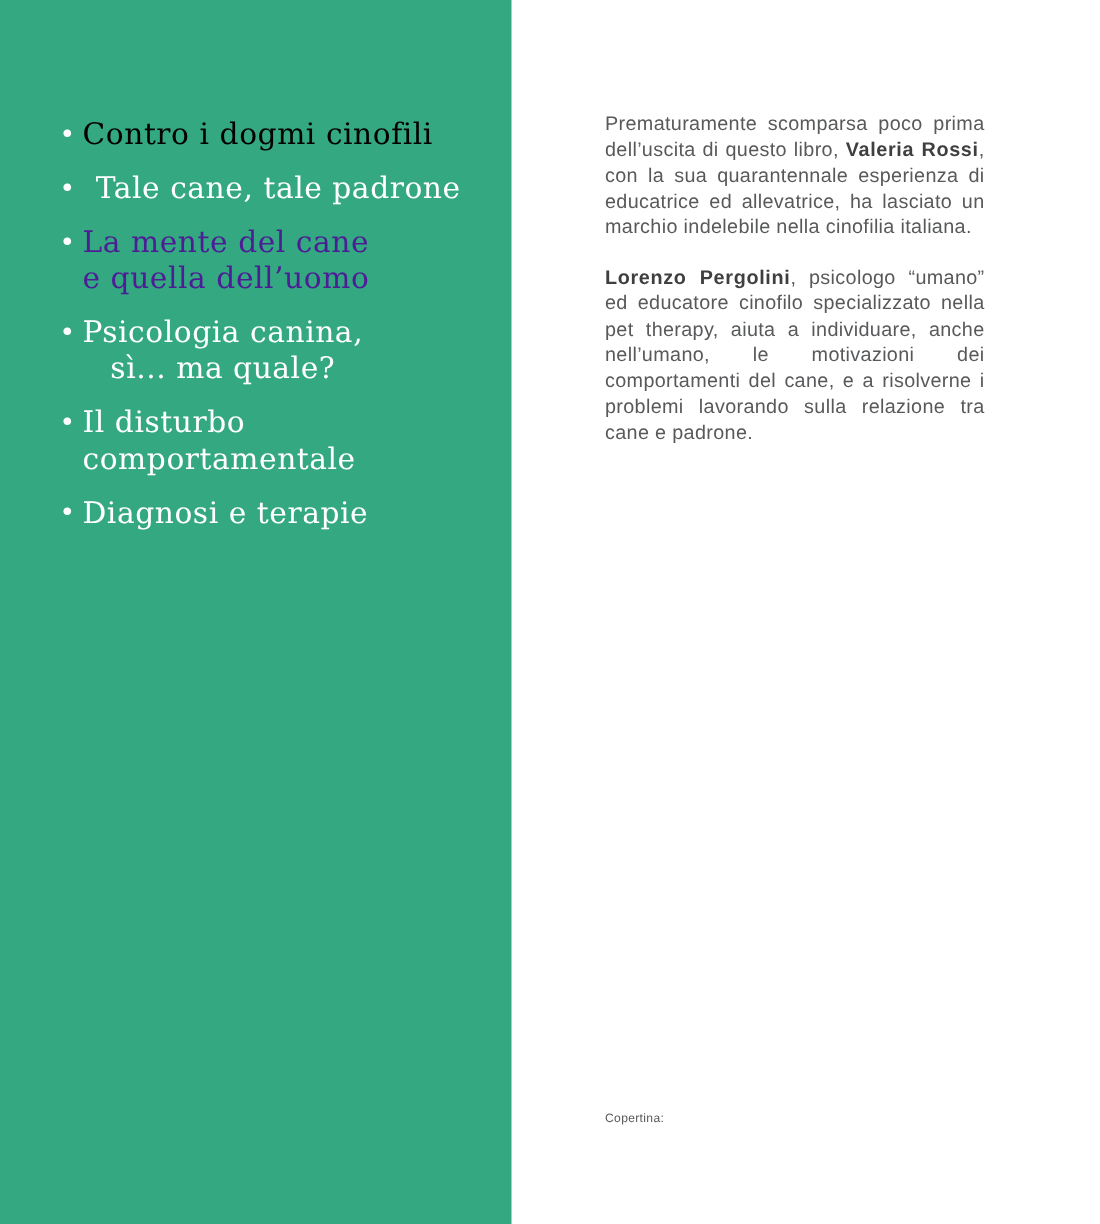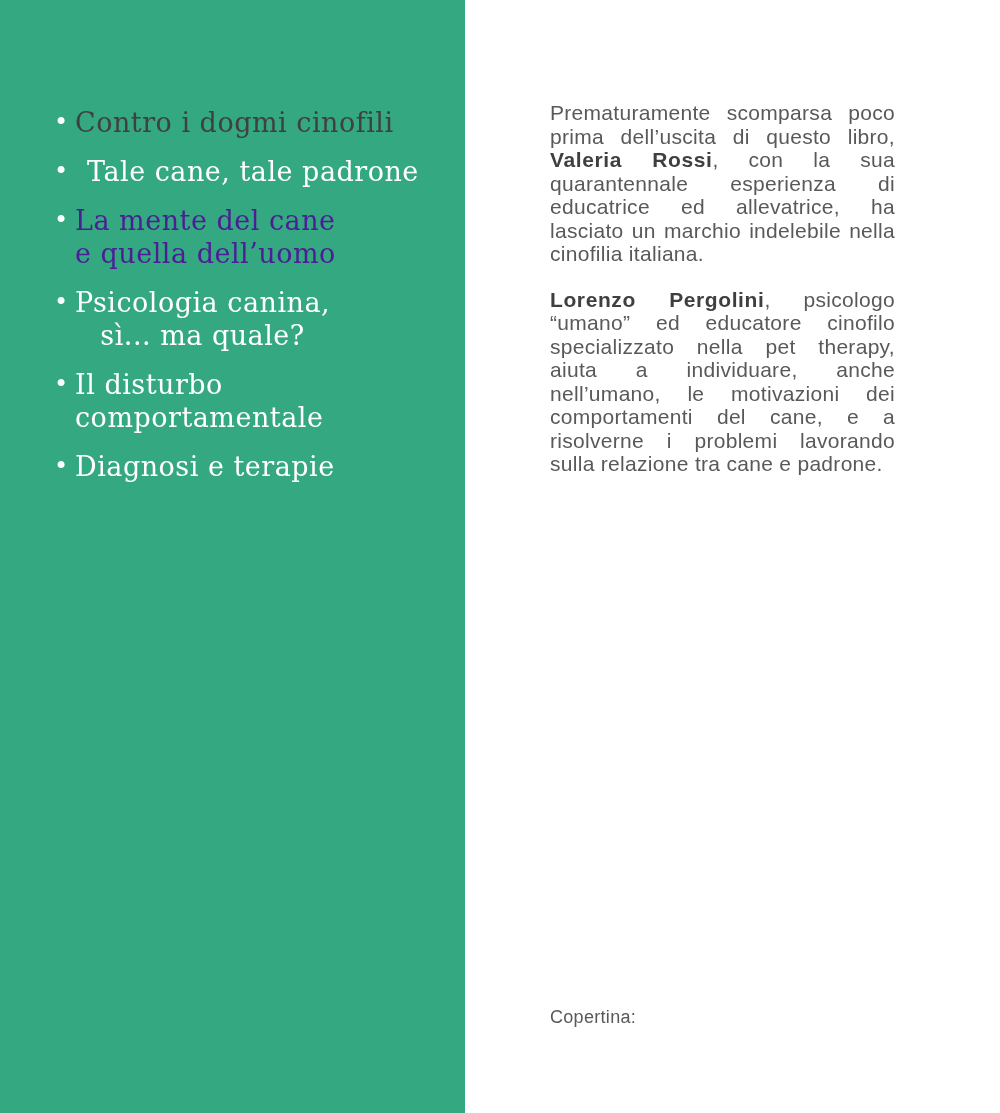--- a/index.html
+++ b/index.html
@@ -57,53 +57,53 @@
     top: 0;
     width: 345px;
     height: 1113px;
   }
   .description {
     position: absolute;
     left: 0;
     top: 101px;
     width: 345px;
     color: #58595b;
-    font-size: 21px;
+    font-size: 18px;
     line-height: 23.5px;
     letter-spacing: 0.3px;
     text-align: justify;
   }
   .description p {
     margin: 0 0 22px 0;
   }
   .bold-name {
     font-weight: bold;
     color: #3f3f41;
     letter-spacing: 0.6px;
   }
   .credits {
     position: absolute;
     left: 0;
     top: 1007px;
     color: #58595b;
-    font-size: 18px;
+    font-size: 11px;
     line-height: 20px;
     letter-spacing: 0.3px;
   }
 </style>
 </head>
 <body style="background: rgb(255, 255, 255);">
 
 <div class="page">
 
   <div class="left-panel" style="background: rgb(52, 169, 129);">
     <div class="toc">
         <div class="toc-item">
           <span class="toc-bullet">•</span>
-          <span class="toc-text" style="color: #404040;">Contro i dogmi cinofili</span>
+          <span class="toc-text" style="color: #000000;">Contro i dogmi cinofili</span>
         </div>
         <div class="toc-item">
           <span class="toc-bullet">•</span>
           <span class="toc-text" style="color: rgb(255, 255, 255); margin-left: 12px;">Tale cane, tale padrone</span>
         </div>
         <div class="toc-item">
           <span class="toc-bullet">•</span>
           <span class="toc-text" style="color: #4c1d95;">La mente del cane
 e quella dell’uomo</span>
         </div>

